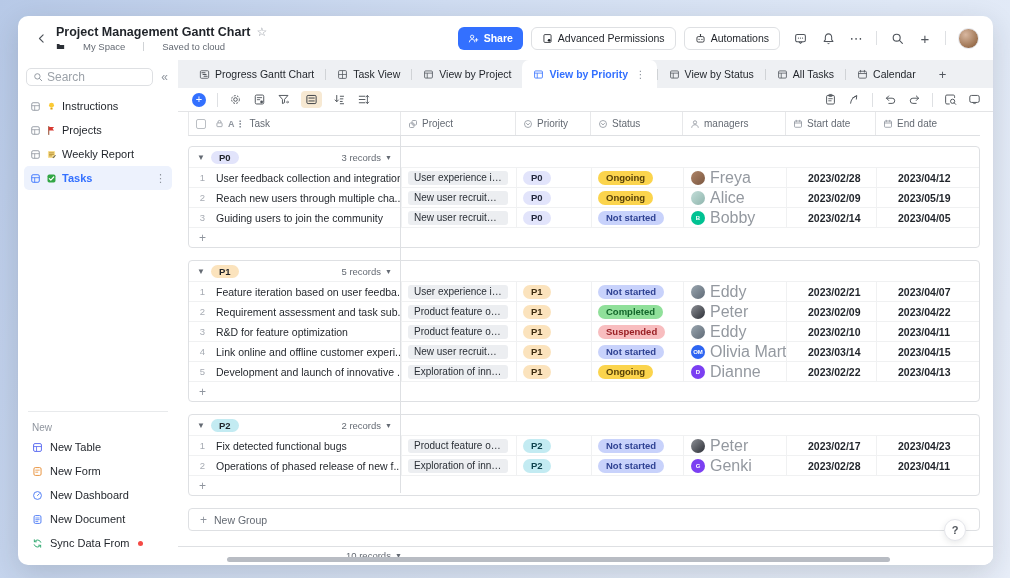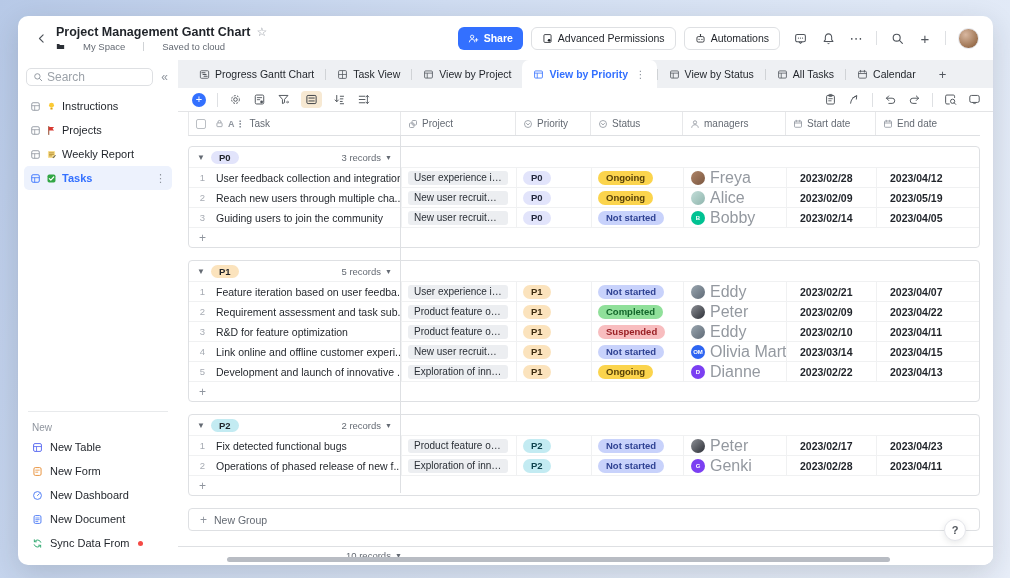--- a/index.html
+++ b/index.html
@@ -96,21 +96,21 @@
   .trow { height:20px; border-top:1px solid #f0f1f2; grid-template-columns:27px 185px 115px 75px 92px 103px 90px 1fr; display:grid; align-items:center; }
   .cell { height:100%; display:flex; align-items:center; overflow:hidden; white-space:nowrap; }
   .cell.bl { border-left:1px solid #f0f1f2; }
   .num { justify-content:center; color:#a6abb3; font-size:9.5px; }
   .task-cell { font-size:10.5px; color:#1f2329; padding-right:6px; cursor:text; }
   .tag { background:#eceef1; border-radius:3px; padding:1.5px 6px; font-size:10px; color:#2a2f36; margin-left:6px; max-width:100px; overflow:hidden; text-overflow:ellipsis; white-space:nowrap; cursor:pointer; }
   .pill { border-radius:9px; padding:1.5px 8px; font-size:9.5px; font-weight:600; margin-left:6px; cursor:pointer; white-space:nowrap; }
   .mgr { padding-left:7px; gap:5px; }
   .avatar { width:14px; height:14px; border-radius:50%; color:#fff; font-size:6px; font-weight:700; display:flex; align-items:center; justify-content:center; flex:0 0 auto; }
   .mgr-name { color:#9499a0; font-size:16px; }
-  .date-cell { padding-left:13px; font-size:10.5px; font-weight:600; color:#1f2329; }
+  .date-cell { padding-left:21px; font-size:10.5px; font-weight:600; color:#1f2329; }
   .add-row { height:20px; border-top:1px solid #f0f1f2; display:flex; align-items:center; padding-left:10px; color:#8f959e; font-size:12px; cursor:pointer; }
   .new-group { width:792px; height:23px; border:1px solid #dee0e3; border-radius:4px; display:flex; align-items:center; gap:7px; padding-left:11px; color:#646a73; font-size:10.5px; cursor:pointer; }
   .new-group .plus { font-size:12px; color:#8f959e; }
   .help-btn { position:absolute; right:27px; bottom:5px; width:22px; height:22px; border-radius:50%; background:#fff; border:1px solid #e5e6eb; box-shadow:0 2px 6px rgba(31,35,41,.1); display:flex; align-items:center; justify-content:center; color:#51565d; font-size:11px; font-weight:700; cursor:pointer; }
 
   
   .footer { height:19px; border-top:1px solid #dee0e3; position:relative; flex:0 0 auto; background:#fff; }
   .record-count { position:absolute; left:168px; top:3px; font-size:9.5px; color:#646a73; display:flex; gap:4px; align-items:center; cursor:pointer; }
   .hscroll { position:absolute; left:49px; bottom:3px; width:663px; height:5px; border-radius:3px; background:#b8bcc3; cursor:pointer; }
 </style>

